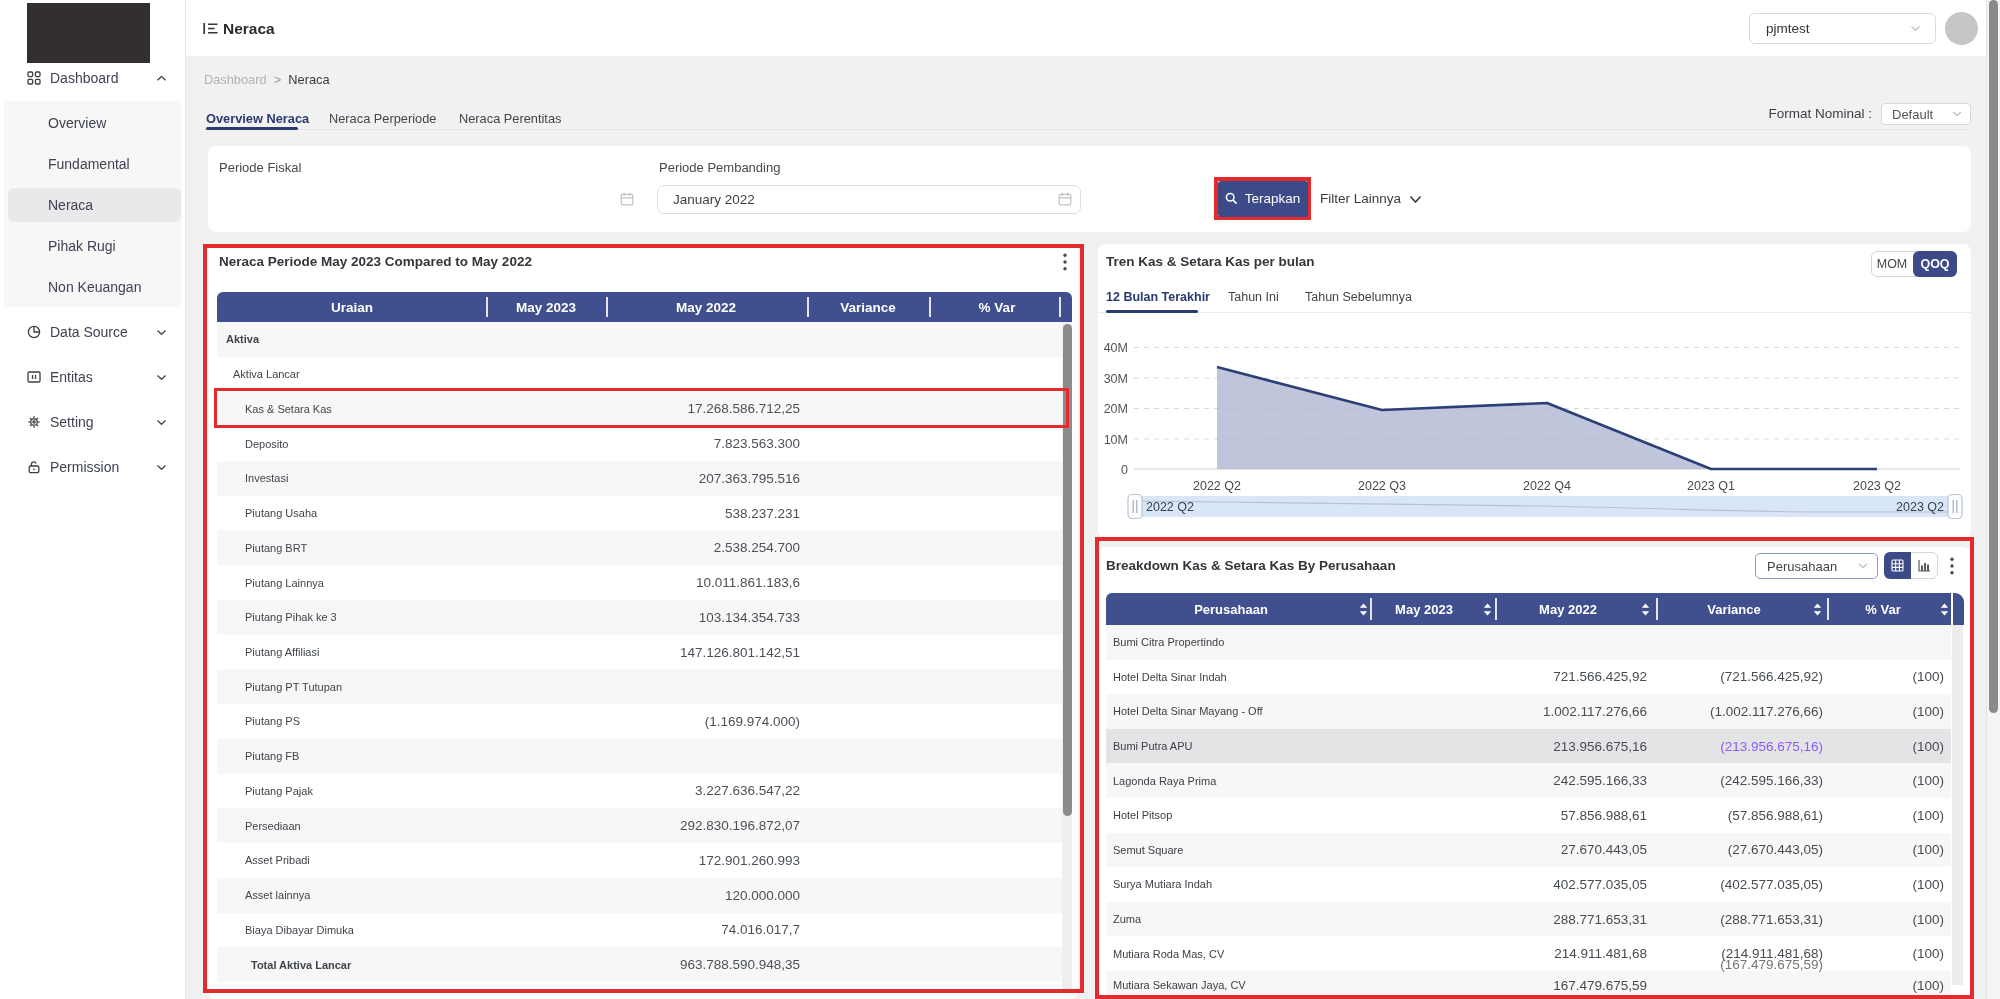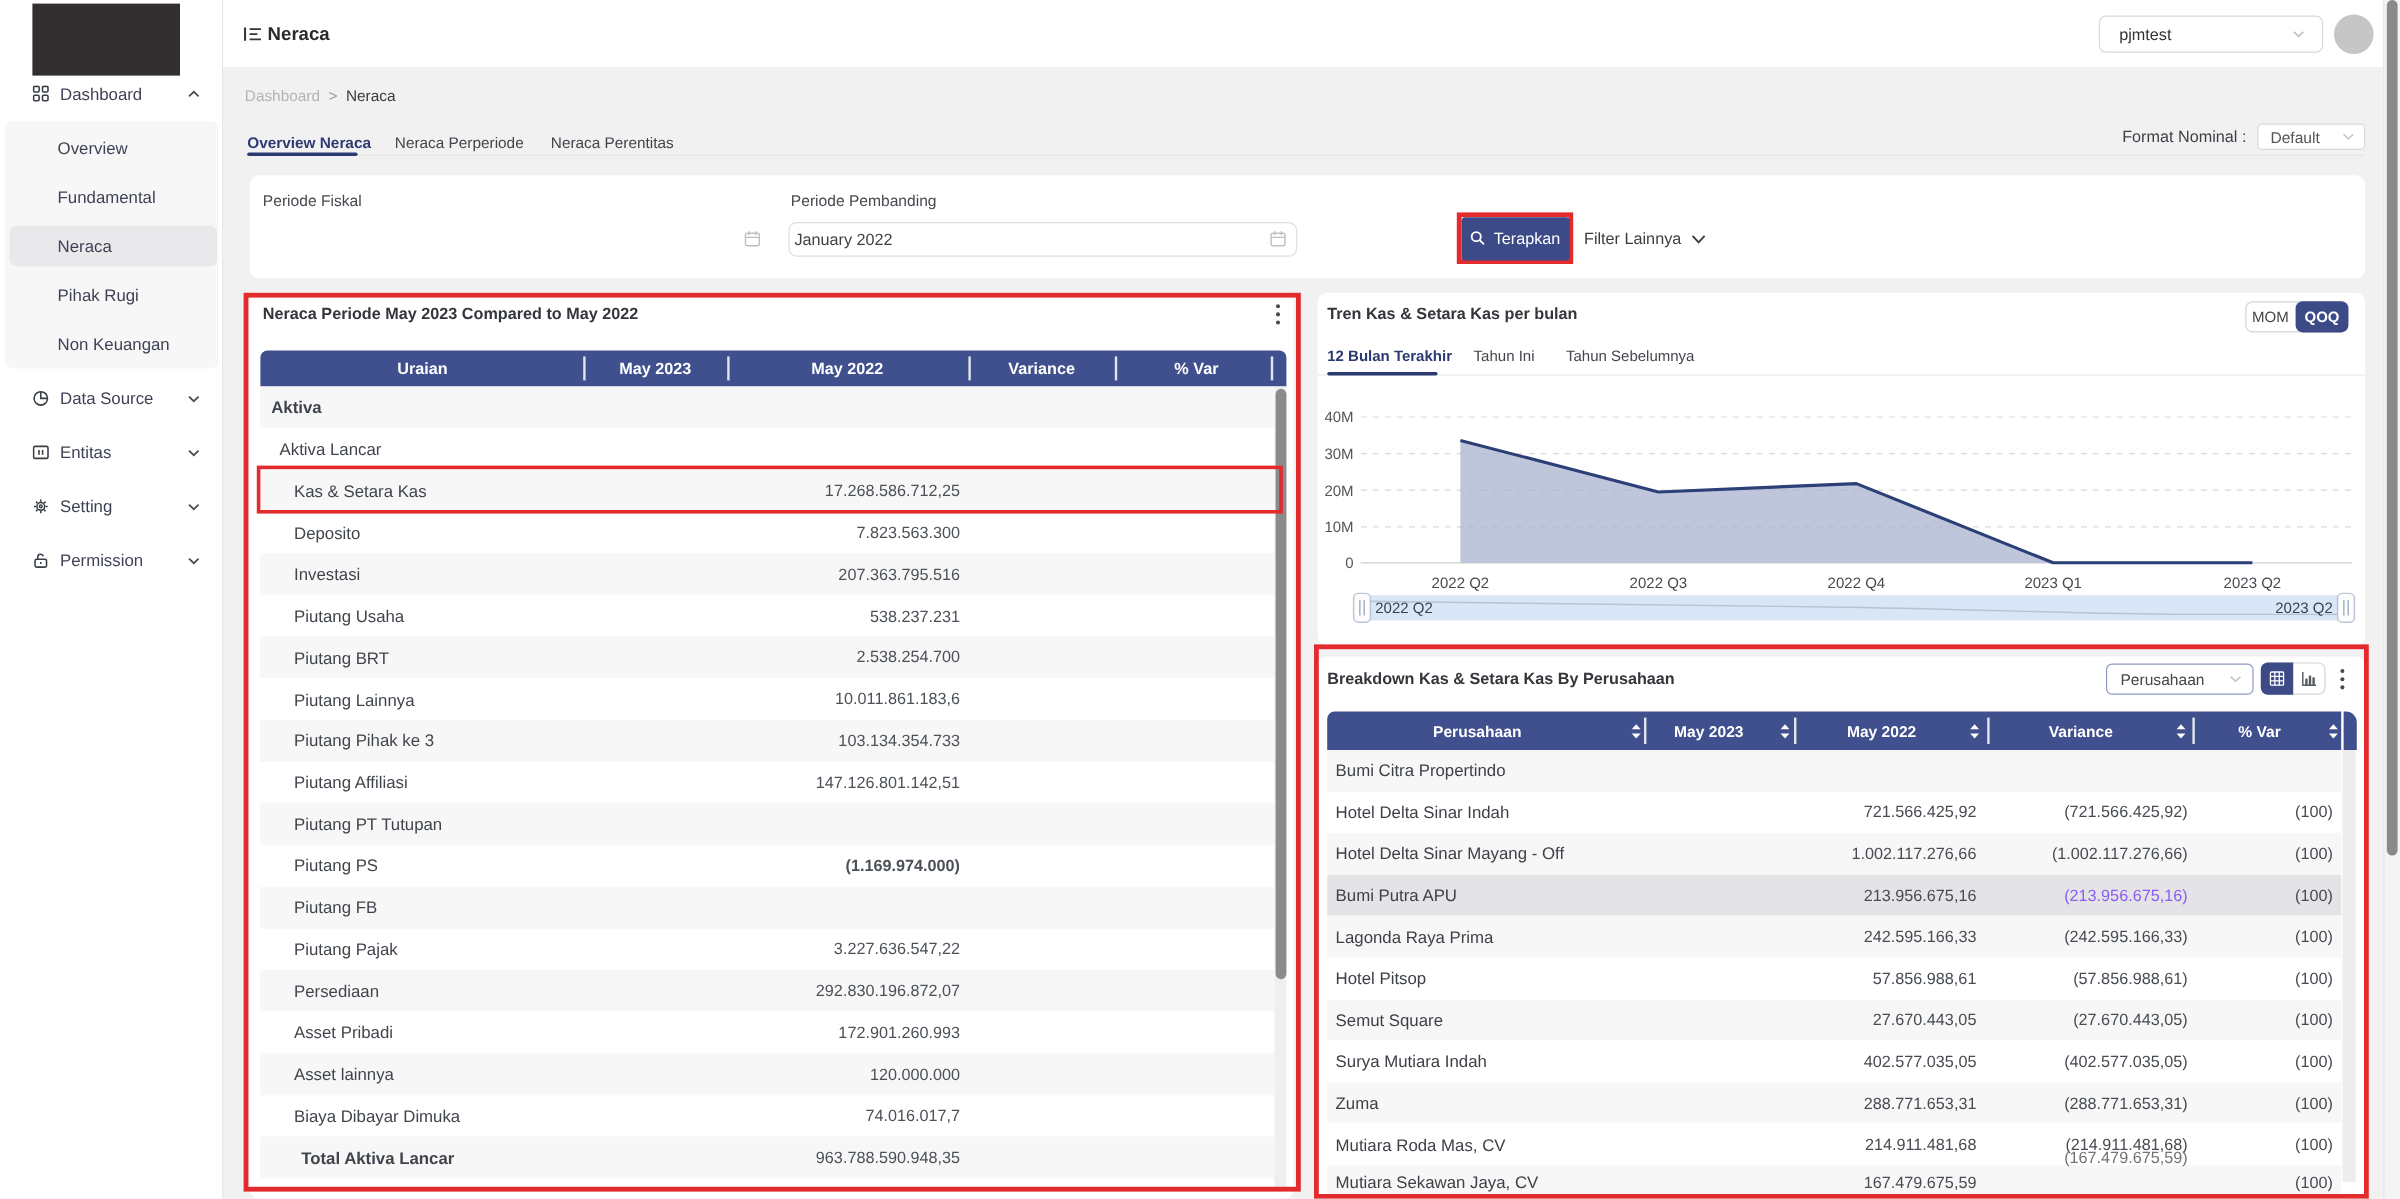--- a/index.html
+++ b/index.html
@@ -1,20 +1,20 @@
 <!DOCTYPE html>
 <html><head><meta charset="utf-8"><title>Neraca</title>
 <style>
 *{margin:0;padding:0;box-sizing:border-box}
 body{font-family:"Liberation Sans",sans-serif;background:#f1f1f2;width:2000px;height:999px;overflow:hidden}
 .a{position:absolute}
 #page{position:relative;width:2000px;height:999px;background:#f1f1f2;overflow:hidden}
 .card{position:absolute;background:#fff;border-radius:8px}
 .sep{position:absolute;top:6px;bottom:6px;width:1.5px;background:rgba(255,255,255,.85)}
-.row{position:absolute;font-size:14px;color:#40454c}
+.row{position:absolute;font-size:11px;color:#40454c}
 .rv{position:absolute;font-size:13.5px;color:#4c5158}
 .redbox{position:absolute;border:4px solid #e32a2d}
 .mi{position:absolute;font-size:14px;color:#3f4254;display:flex;align-items:center}
 .sel{position:absolute;background:#fff;border:1px solid #d9d9d9;border-radius:6px;display:flex;align-items:center;color:#444}
 </style></head><body>
 <div id="page">
 
 <div class="a" style="left:0;top:0;width:186px;height:999px;background:#fff;border-right:1px solid #e7e7e7"></div>
 <div class="a" style="left:27px;top:3px;width:123px;height:60px;background:#332f30"></div>
 <div class="a" style="left:27px;top:71px;line-height:0"><svg width="14" height="14" viewBox="0 0 14 14">
@@ -104,21 +104,21 @@
       </svg>
     </div>
 <div class="card" style="left:208px;top:146px;width:1763px;height:86px"></div>
 <div class="a" style="left:219px;top:160px;font-size:13px;color:#45494f">Periode Fiskal</div>
 <div class="a" style="left:659px;top:160px;font-size:13px;color:#45494f">Periode Pembanding</div>
 <div class="a" style="left:620px;top:192px;line-height:0"><svg width="14" height="14" viewBox="0 0 14 14">
         <rect x="1.2" y="2.4" width="11.6" height="10.4" rx="1.6" fill="none" stroke="#c0c0c0" stroke-width="1.2"></rect>
         <path d="M4.2 0.8 V4 M9.8 0.8 V4 M1.2 5.8 H12.8" stroke="#c0c0c0" stroke-width="1.2" fill="none"></path>
       </svg></div>
 <div class="sel" style="left:657px;top:185px;width:424px;height:29px;border-radius:7px;border-color:#dedede;font-size:13.5px;color:#3f3f3f">
-      <span style="margin-left:4px">January 2022</span>
+      <span style="margin-left:15px">January 2022</span>
     </div>
 <div class="a" style="left:1058px;top:192px;line-height:0"><svg width="14" height="14" viewBox="0 0 14 14">
         <rect x="1.2" y="2.4" width="11.6" height="10.4" rx="1.6" fill="none" stroke="#c0c0c0" stroke-width="1.2"></rect>
         <path d="M4.2 0.8 V4 M9.8 0.8 V4 M1.2 5.8 H12.8" stroke="#c0c0c0" stroke-width="1.2" fill="none"></path>
       </svg></div>
 <div class="redbox" style="left:1214px;top:177px;width:97px;height:43px"></div>
 <div class="a" style="left:1217.5px;top:180.5px;width:90px;height:36px;background:#3c4b88;border-radius:3px;display:flex;align-items:center;justify-content:center;color:#fff;font-size:13.5px"><svg width="13" height="13" viewBox="0 0 13 13" style="margin-right:7px">
         <circle cx="5.2" cy="5.2" r="3.8" fill="none" stroke="#fff" stroke-width="1.5"></circle>
         <path d="M8.1 8.1 L11.6 11.6" stroke="#fff" stroke-width="1.5"></path>
       </svg>Terapkan</div>
@@ -168,21 +168,21 @@
 <div class="a" style="left:217px;top:599.9px;width:845px;height:34.74px;background:#f7f7f8"></div>
 <div class="row" style="left:245px;top:599.9px;height:34.74px;display:flex;align-items:center;">Piutang Pihak ke 3</div>
 <div class="rv" style="left:600px;top:599.9px;width:200px;height:34.74px;display:flex;align-items:center;justify-content:flex-end;">103.134.354.733</div>
 <div class="a" style="left:217px;top:634.7px;width:845px;height:34.74px;background:#fff"></div>
 <div class="row" style="left:245px;top:634.7px;height:34.74px;display:flex;align-items:center;text-align:right;">Piutang Affiliasi</div>
 <div class="rv" style="left:600px;top:634.7px;width:200px;height:34.74px;display:flex;align-items:center;justify-content:flex-end;">147.126.801.142,51</div>
 <div class="a" style="left:217px;top:669.4px;width:845px;height:34.74px;background:#f7f7f8"></div>
 <div class="row" style="left:245px;top:669.4px;height:34.74px;display:flex;align-items:center;">Piutang PT Tutupan</div>
 <div class="a" style="left:217px;top:704.1px;width:845px;height:34.74px;background:#fff"></div>
 <div class="row" style="left:245px;top:704.1px;height:34.74px;display:flex;align-items:center;">Piutang PS</div>
-<div class="rv" style="left:600px;top:704.1px;width:200px;height:34.74px;display:flex;align-items:center;justify-content:flex-end;font-weight:bold;">(1.169.974.000)</div>
+<div class="rv" style="left:600px;top:704.1px;width:200px;height:34.74px;display:flex;align-items:center;justify-content:flex-end;">(1.169.974.000)</div>
 <div class="a" style="left:217px;top:738.9px;width:845px;height:34.74px;background:#f7f7f8"></div>
 <div class="row" style="left:245px;top:738.9px;height:34.74px;display:flex;align-items:center;">Piutang FB</div>
 <div class="a" style="left:217px;top:773.6px;width:845px;height:34.74px;background:#fff"></div>
 <div class="row" style="left:245px;top:773.6px;height:34.74px;display:flex;align-items:center;">Piutang Pajak</div>
 <div class="rv" style="left:600px;top:773.6px;width:200px;height:34.74px;display:flex;align-items:center;justify-content:flex-end;">3.227.636.547,22</div>
 <div class="a" style="left:217px;top:808.4px;width:845px;height:34.74px;background:#f7f7f8"></div>
 <div class="row" style="left:245px;top:808.4px;height:34.74px;display:flex;align-items:center;">Persediaan</div>
 <div class="rv" style="left:600px;top:808.4px;width:200px;height:34.74px;display:flex;align-items:center;justify-content:flex-end;">292.830.196.872,07</div>
 <div class="a" style="left:217px;top:843.1px;width:845px;height:34.74px;background:#fff"></div>
 <div class="row" style="left:245px;top:843.1px;height:34.74px;display:flex;align-items:center;">Asset Pribadi</div>

